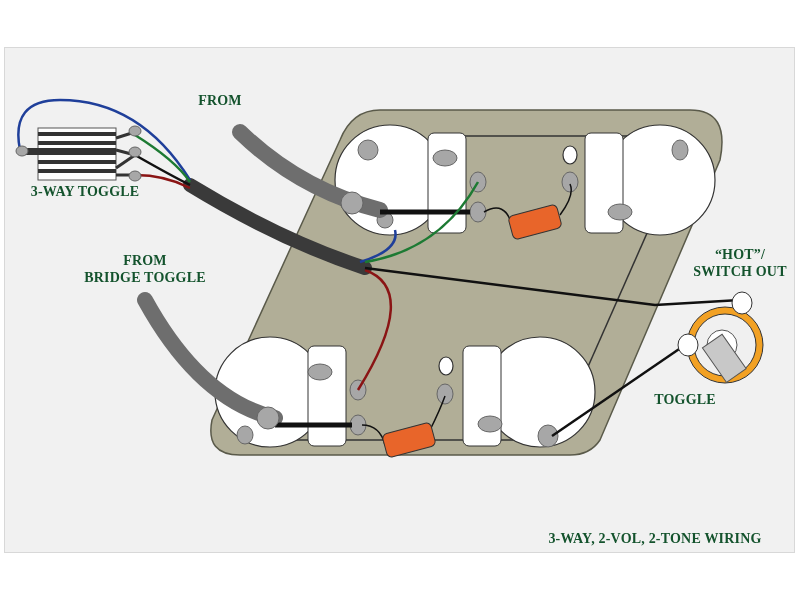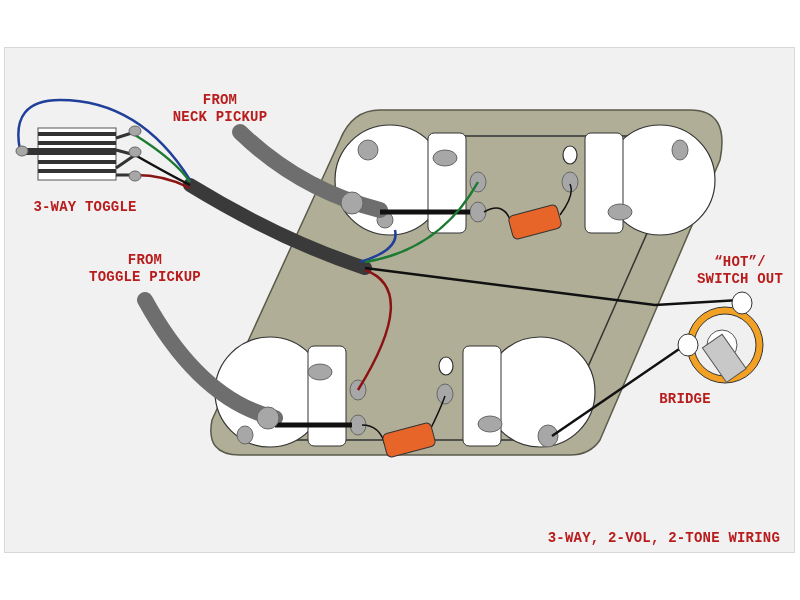--- a/index.html
+++ b/index.html
@@ -1,19 +1,19 @@
 <!DOCTYPE html>
 <html><head>
 <meta charset="utf-8">
 <style>
   html, body { margin:0; padding:0; background:#ffffff; }
   body { width:800px; height:600px; position:relative; overflow:hidden; font-family:"DejaVu Sans", sans-serif; }
   #panel { position:absolute; left:4px; top:47px; width:791px; height:506px; background:#f1f1f1; border:1px solid #d8d8d8; box-sizing:border-box; }
   svg { position:absolute; left:0; top:0; }
-  .lbl { position:absolute; font-family:Liberation Mono, monospace; font-weight:bold; color:#b91c1c; font-size:14px; line-height:17px; text-align:center; letter-spacing:0.2px; }
+  .lbl { position:absolute; font-family:Liberation Serif, serif; font-weight:bold; color:#14532d; font-size:14px; line-height:17px; text-align:center; letter-spacing:0.2px; }
 </style>
 </head>
 <body>
 
 <div id="panel"></div>
 
 <svg width="800" height="600" viewBox="0 0 800 600">
 
   <path d="M380,110 L690,110 Q730,110 720,160 L600,440 Q590,455 570,455 L240,455 Q205,455 212,420 L340,140 Q352,110 380,110 Z" fill="#b1ae97" stroke="#5a5a4a" stroke-width="1.5"></path>
 
@@ -103,27 +103,26 @@
     <circle cx="725" cy="345" r="31" fill="#f0f0f0" stroke="#333"></circle>
     <circle cx="722" cy="345" r="15" fill="#fff" stroke="#555"></circle>
     <rect x="710" y="338" width="24" height="42" fill="#c8c8c8" stroke="#555" transform="rotate(-35 722 355)"></rect>
     <ellipse cx="742" cy="303" rx="10" ry="11" fill="#fff" stroke="#333"></ellipse>
     <ellipse cx="688" cy="345" rx="10" ry="11" fill="#fff" stroke="#333"></ellipse>
   </g>
 </svg>
 
 <div class="lbl" style="left:150px;top:92px;width:140px;">
   <div>FROM</div>
-  <div>NECK PICKUP</div>
 </div>
 <div class="lbl" style="left:60px;top:252px;width:170px;">
   <div>FROM</div>
-  <div>TOGGLE PICKUP</div>
+  <div>BRIDGE TOGGLE</div>
 </div>
-<div class="lbl" style="left:10px;top:183px;width:150px;margin-top:16px;">
+<div class="lbl" style="left:10px;top:183px;width:150px;">
   <div>3-WAY TOGGLE</div>
 </div>
-<div class="lbl" style="left:690px;top:254px;width:100px;">
+<div class="lbl" style="left:690px;top:246px;width:100px;">
   <div>“HOT”/</div>
   <div>SWITCH OUT</div>
 </div>
-<div class="lbl" style="left:650px;top:391px;width:70px;">BRIDGE</div>
-<div class="lbl" style="left:530px;top:530px;width:250px;text-align:right;">3-WAY, 2-VOL, 2-TONE WIRING</div>
+<div class="lbl" style="left:650px;top:391px;width:70px;">TOGGLE</div>
+<div class="lbl" style="left:530px;top:530px;width:250px;text-align:center;">3-WAY, 2-VOL, 2-TONE WIRING</div>
 
 </body></html>

